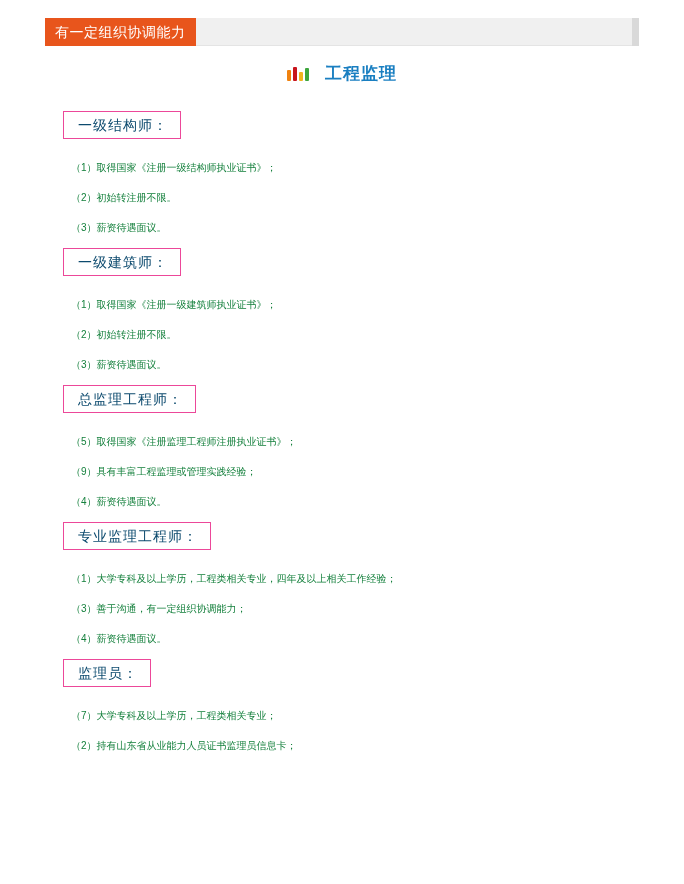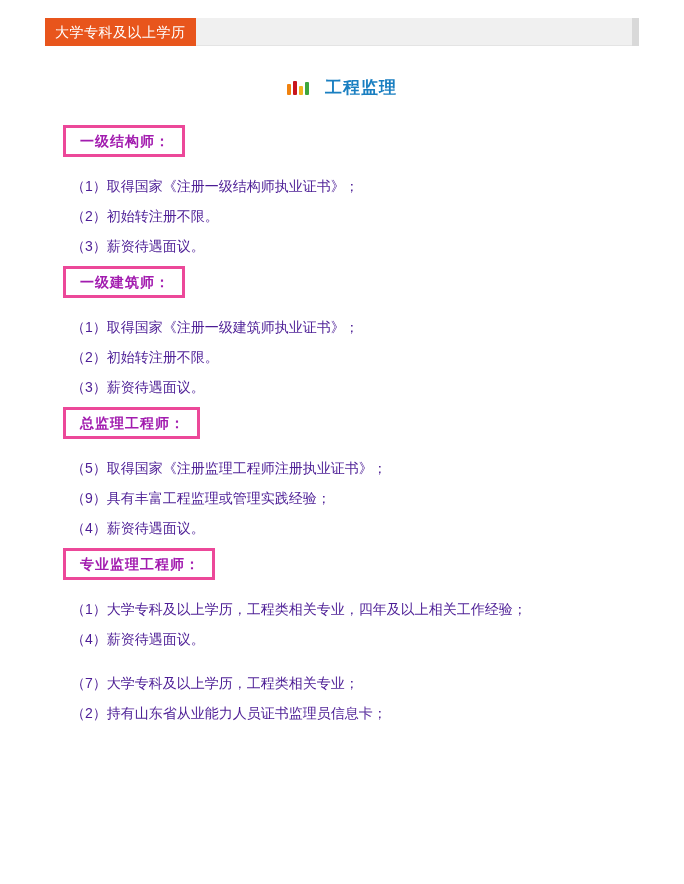--- a/index.html
+++ b/index.html
@@ -43,21 +43,21 @@
   }
   .banner-endcap {
     width: 7px;
     background: #d9d9d9;
   }
   
   .title-row {
     display: flex;
     align-items: center;
     justify-content: center;
-    margin-top: 30px;
+    margin-top: 16px;
     gap: 16px;
     text-align: center;
   }
   .title-mark {
     display: flex;
     align-items: flex-end;
     gap: 2px;
     height: 14px;
   }
   .title-mark i {
@@ -80,47 +80,47 @@
     margin: 0 45px;
   }
   .section {
     margin-top: 5px;
   }
   .section:first-child {
     margin-top: 26px;
   }
   .section-head {
     display: inline-block;
-    border: 3px solid #ec4899;
-    color: #a21caf;
+    border: 1px solid #ec4899;
+    color: #0c4a6e;
     font-size: 14px;
-    font-weight: bold;
+    font-weight: normal;
     padding: 6px 12px 6px 14px;
     margin-left: 18px;
     letter-spacing: 1px;
     line-height: 1;
   }
   .items {
     margin-top: 14px;
   }
   .item {
-    font-size: 14px;
+    font-size: 10px;
     line-height: 30px;
-    color: #4c1d95;
+    color: #15803d;
     padding-left: 26px;
     white-space: nowrap;
   }
 </style>
 </head>
 <body>
 
 <div class="page">
 
   <div class="banner">
-    <div class="banner-tag">大学专科及以上学历</div>
+    <div class="banner-tag">有一定组织协调能力</div>
     <div class="banner-bar"></div>
     <div class="banner-endcap"></div>
   </div>
 
   <div class="title-row">
     <span class="title-mark">
       <i class="b1"></i>
         <i class="b2"></i>
         <i class="b3"></i>
         <i class="b4"></i>
@@ -154,25 +154,27 @@
         <div class="item">（5）取得国家《注册监理工程师注册执业证书》；</div>
         <div class="item">（9）具有丰富工程监理或管理实践经验；</div>
         <div class="item">（4）薪资待遇面议。</div>
       </div>
     </div>
 
     <div class="section">
       <div class="section-head">专业监理工程师：</div>
       <div class="items">
         <div class="item">（1）大学专科及以上学历，工程类相关专业，四年及以上相关工作经验；</div>
+        <div class="item">（3）善于沟通，有一定组织协调能力；</div>
         <div class="item">（4）薪资待遇面议。</div>
       </div>
     </div>
 
     <div class="section">
+      <div class="section-head">监理员：</div>
       <div class="items">
         <div class="item">（7）大学专科及以上学历，工程类相关专业；</div>
         <div class="item">（2）持有山东省从业能力人员证书监理员信息卡；</div>
 
       </div>
     </div>
 
   </div>
 </div>
 

